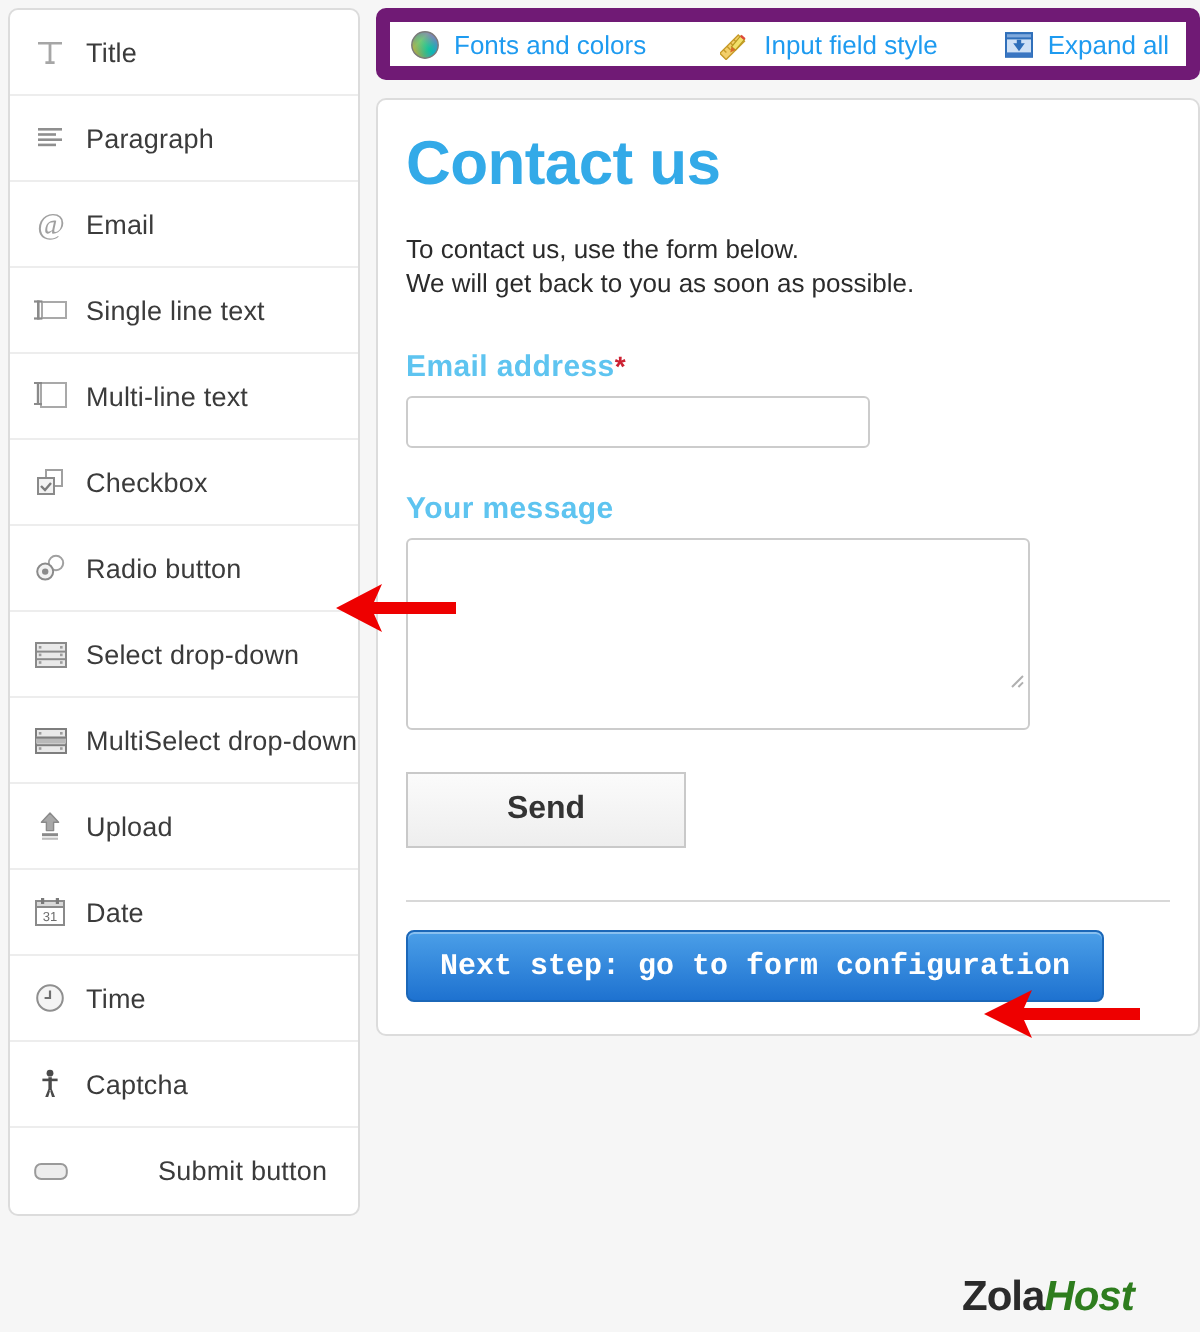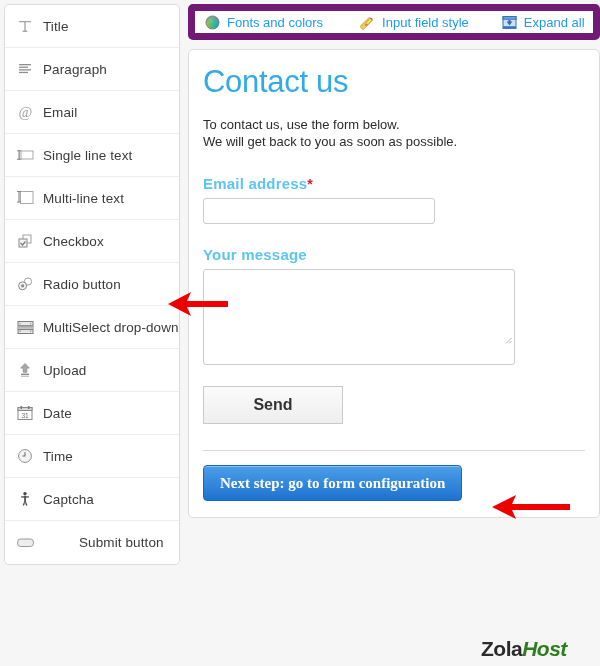--- a/index.html
+++ b/index.html
@@ -104,21 +104,21 @@
     border: 1px solid #dcdcdc;
     border-radius: 5px;
     padding: 16px 0 0 0;
   }
 
   .form-inner { padding: 0 14px 0 14px; }
 
   #form-title {
     color: #33aae8;
     font-size: 31px;
-    font-weight: normal;
+    font-weight: bold;
     letter-spacing: -0.3px;
     line-height: 1.05;
     margin-bottom: 17px;
   }
 
   .form-desc {
     font-size: 13px;
     color: #2b2b2b;
     line-height: 1.32;
     margin-bottom: 25px;
@@ -197,21 +197,21 @@
     height: 36px;
     line-height: 35px;
     padding: 0 16px;
     border: 1px solid #1b67b8;
     border-radius: 4px;
     background: linear-gradient(#4b9fe8, #1e72d0);
     color: #ffffff;
     font-size: 15px;
     font-weight: bold;
     cursor: pointer;
-    font-family: Liberation Serif, serif;
+    font-family: Liberation Mono, monospace;
     box-shadow: inset 0 1px 0 rgba(255,255,255,.35);
     white-space: nowrap;
   }
 
   
   .arrow { position: absolute; pointer-events: none; }
   #arrow-sidebar { left: 165px; top: 289px; }
   #arrow-nextstep { left: 489px; top: 492px; }
 
   
@@ -303,20 +303,40 @@
     <span class="side-icon">
       <svg width="17" height="16" viewBox="0 0 17 16">
         <circle cx="11" cy="5.5" r="3.6" fill="#fff" stroke="#a0a0a0"></circle>
         <circle cx="5.6" cy="9.8" r="4" fill="#f2f2f2" stroke="#8a8a8a"></circle>
         <circle cx="5.6" cy="9.8" r="1.6" fill="#8a8a8a"></circle>
       </svg>
     </span>
     <span class="side-label">Radio button</span>
   </div>
 
+  <div class="side-item">
+    <span class="side-icon">
+      <svg width="17" height="15" viewBox="0 0 17 15">
+        <rect x="1" y="1.5" width="15" height="12" fill="#e9e9e9" stroke="#8a8a8a"></rect>
+        <g fill="#8a8a8a">
+            <rect x="1" y="5.3" width="15" height="1"></rect>
+            <rect x="1" y="9.1" width="15" height="1"></rect>
+          </g>
+        <g fill="#9c9c9c">
+            <rect x="2.4" y="3" width="1.3" height="1.3"></rect>
+            <rect x="2.4" y="6.8" width="1.3" height="1.3"></rect>
+            <rect x="2.4" y="10.6" width="1.3" height="1.3"></rect>
+            <rect x="13" y="3" width="1.3" height="1.3"></rect>
+            <rect x="13" y="6.8" width="1.3" height="1.3"></rect>
+            <rect x="13" y="10.6" width="1.3" height="1.3"></rect>
+          </g>
+      </svg>
+    </span>
+    <span class="side-label">Select drop-down</span>
+  </div>
 
   <div class="side-item">
     <span class="side-icon">
       <svg width="17" height="15" viewBox="0 0 17 15">
         <rect x="1" y="1.5" width="15" height="12" fill="#e9e9e9" stroke="#7e7e7e"></rect>
         <rect x="1" y="5.3" width="15" height="3.5" fill="#b9b9b9"></rect>
         <g fill="#7e7e7e">
             <rect x="1" y="5.3" width="15" height="1"></rect>
             <rect x="1" y="9.1" width="15" height="1"></rect>
           </g>

